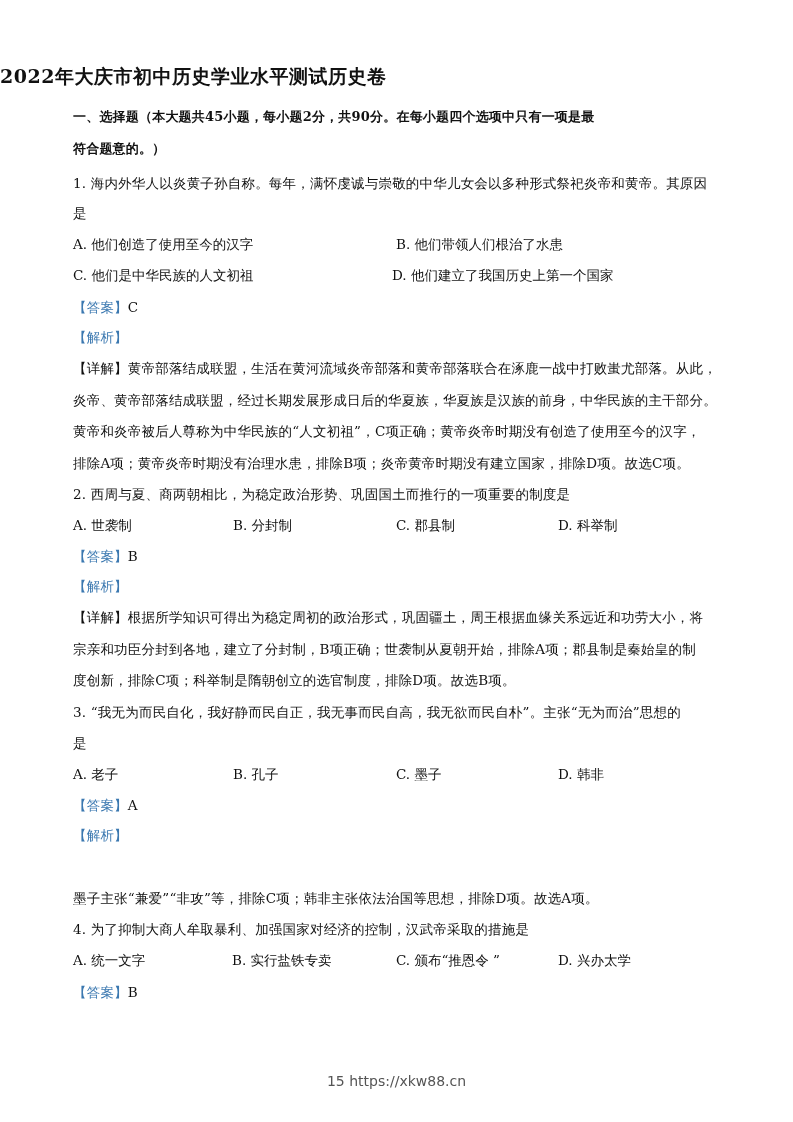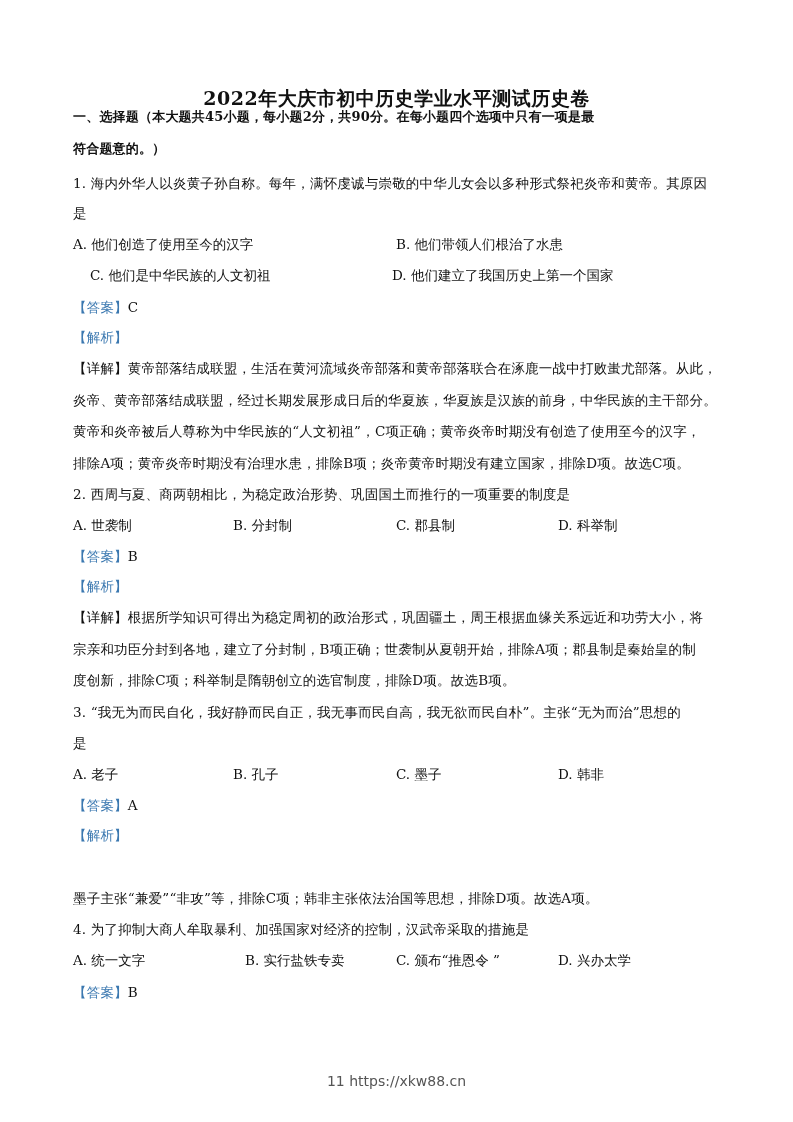--- a/index.html
+++ b/index.html
@@ -1,41 +1,41 @@
 <!DOCTYPE html>
 <html><head>
 <meta charset="utf-8">
 <style>
   html, body { margin: 0; padding: 0; background: #ffffff; }
   body { width: 793px; height: 1122px; position: relative; overflow: hidden;
          font-family: "DejaVu Serif", "Liberation Serif", serif; color: #111; }
   .page { position: absolute; left: 0; top: 0; width: 793px; height: 1122px; }
   .line { position: absolute; left: 73px; font-size: 13.5px; line-height: 18px; white-space: nowrap; letter-spacing: 0.2px; }
-  .title { position: absolute; left: 0; width: 793px; top: 86px; text-align: center;
+  .title { position: absolute; left: 0; width: 793px; top: 64px; text-align: left;
            font-size: 19px; font-weight: bold; letter-spacing: 0.5px; }
   .section { font-weight: bold; font-size: 13px; }
   .opt { position: absolute; font-size: 13.5px; line-height: 18px; white-space: nowrap; }
   .tag { color: #3b78b0; }
   .footer { position: absolute; top: 1073px; left: 0; width: 793px; text-align: center;
             font-family: "DejaVu Sans", "Liberation Sans", sans-serif; font-size: 14px; color: #555; }
 </style>
 </head>
 <body>
 
 <div class="page">
   <div class="title">2022年大庆市初中历史学业水平测试历史卷</div>
 
   <div class="line section" style="top:108px">一、选择题（本大题共45小题，每小题2分，共90分。在每小题四个选项中只有一项是最</div>
   <div class="line section" style="top:140px">符合题意的。）</div>
 
   <div class="line" style="top:174px">1. 海内外华人以炎黄子孙自称。每年，满怀虔诚与崇敬的中华儿女会以多种形式祭祀炎帝和黄帝。其原因</div>
   <div class="line" style="top:204px">是</div>
   <div class="opt" style="top:235px;left:73px">A. 他们创造了使用至今的汉字</div>
   <div class="opt" style="top:235px;left:396px">B. 他们带领人们根治了水患</div>
-  <div class="opt" style="top:266px;left:90px">C. 他们是中华民族的人文初祖</div>
+  <div class="opt" style="top:266px;left:73px">C. 他们是中华民族的人文初祖</div>
   <div class="opt" style="top:266px;left:392px">D. 他们建立了我国历史上第一个国家</div>
   <div class="line" style="top:298px"><span class="tag">【答案】</span><span>C</span></div>
   <div class="line tag" style="top:328px">【解析】</div>
   <div class="line" style="top:359px"><span>【详解】</span><span>黄帝部落结成联盟，生活在黄河流域炎帝部落和黄帝部落联合在涿鹿一战中打败蚩尤部落。从此，</span></div>
   <div class="line" style="top:391px">炎帝、黄帝部落结成联盟，经过长期发展形成日后的华夏族，华夏族是汉族的前身，中华民族的主干部分。</div>
   <div class="line" style="top:422px">黄帝和炎帝被后人尊称为中华民族的“人文初祖”，C项正确；黄帝炎帝时期没有创造了使用至今的汉字，</div>
   <div class="line" style="top:454px">排除A项；黄帝炎帝时期没有治理水患，排除B项；炎帝黄帝时期没有建立国家，排除D项。故选C项。</div>
 
   <div class="line" style="top:485px">2. 西周与夏、商两朝相比，为稳定政治形势、巩固国土而推行的一项重要的制度是</div>
   <div class="opt" style="top:516px;left:73px">A. 世袭制</div>
@@ -53,19 +53,19 @@
   <div class="opt" style="top:765px;left:73px">A. 老子</div>
   <div class="opt" style="top:765px;left:233px">B. 孔子</div>
   <div class="opt" style="top:765px;left:396px">C. 墨子</div>
   <div class="opt" style="top:765px;left:558px">D. 韩非</div>
   <div class="line" style="top:796px"><span class="tag">【答案】</span><span>A</span></div>
   <div class="line tag" style="top:826px">【解析】</div>
   <div class="line" style="top:889px">墨子主张“兼爱”“非攻”等，排除C项；韩非主张依法治国等思想，排除D项。故选A项。</div>
 
   <div class="line" style="top:920px">4. 为了抑制大商人牟取暴利、加强国家对经济的控制，汉武帝采取的措施是</div>
   <div class="opt" style="top:951px;left:73px">A. 统一文字</div>
-  <div class="opt" style="top:951px;left:245px">B. 实行盐铁专卖</div>
+  <div class="opt" style="top:951px;left:232px">B. 实行盐铁专卖</div>
   <div class="opt" style="top:951px;left:396px">C. 颁布“推恩令 ”</div>
   <div class="opt" style="top:951px;left:558px">D. 兴办太学</div>
   <div class="line" style="top:983px"><span class="tag">【答案】</span><span>B</span></div>
 
-  <div class="footer">11 https://xkw88.cn</div>
+  <div class="footer">15 https://xkw88.cn</div>
 </div>
 
 </body></html>

